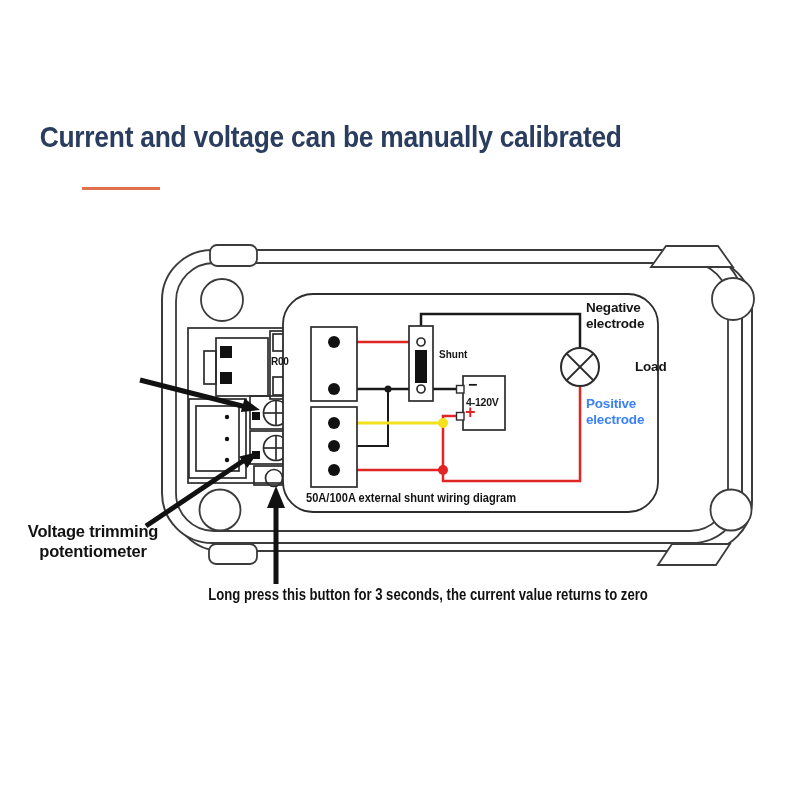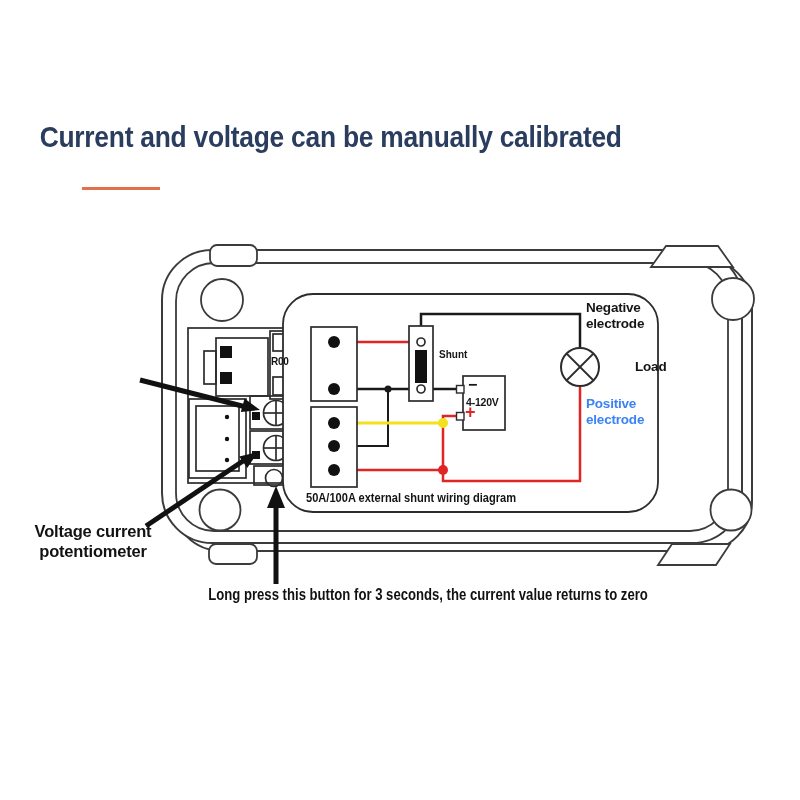--- a/index.html
+++ b/index.html
@@ -141,21 +141,21 @@
     <g stroke="#111" fill="#111">
       <line x1="140" y1="380" x2="246" y2="407" stroke-width="5"></line>
       <polygon points="260,410 240.8,411.9 244.6,398.5" stroke="none"></polygon>
       <line x1="146" y1="526" x2="246" y2="459" stroke-width="5"></line>
       <polygon points="258,452 247.2,468 239.2,456.4" stroke="none"></polygon>
       <line x1="276" y1="584" x2="276" y2="504" stroke-width="5"></line>
       <polygon points="276,486 267,508 285,508" stroke="none"></polygon>
     </g>
   </svg>
 
-  <div id="label-voltage" class="abs side-label">Voltage current potentiometer</div>
+  <div id="label-voltage" class="abs side-label">Voltage trimming potentiometer</div>
   <div id="r00-label" class="abs">R00</div>
 
   <div id="shunt-label" class="abs">Shunt</div>
   <div id="negative-label" class="abs diag-label">Negative electrode</div>
   <div id="load-label" class="abs diag-label">Load</div>
   <div id="positive-label" class="abs diag-label">Positive electrode</div>
   <div id="psu-minus" class="abs">−</div>
   <div id="psu-range" class="abs">4-120V</div>
   <div id="psu-plus" class="abs">+</div>
   <div id="panel-caption" class="abs">

